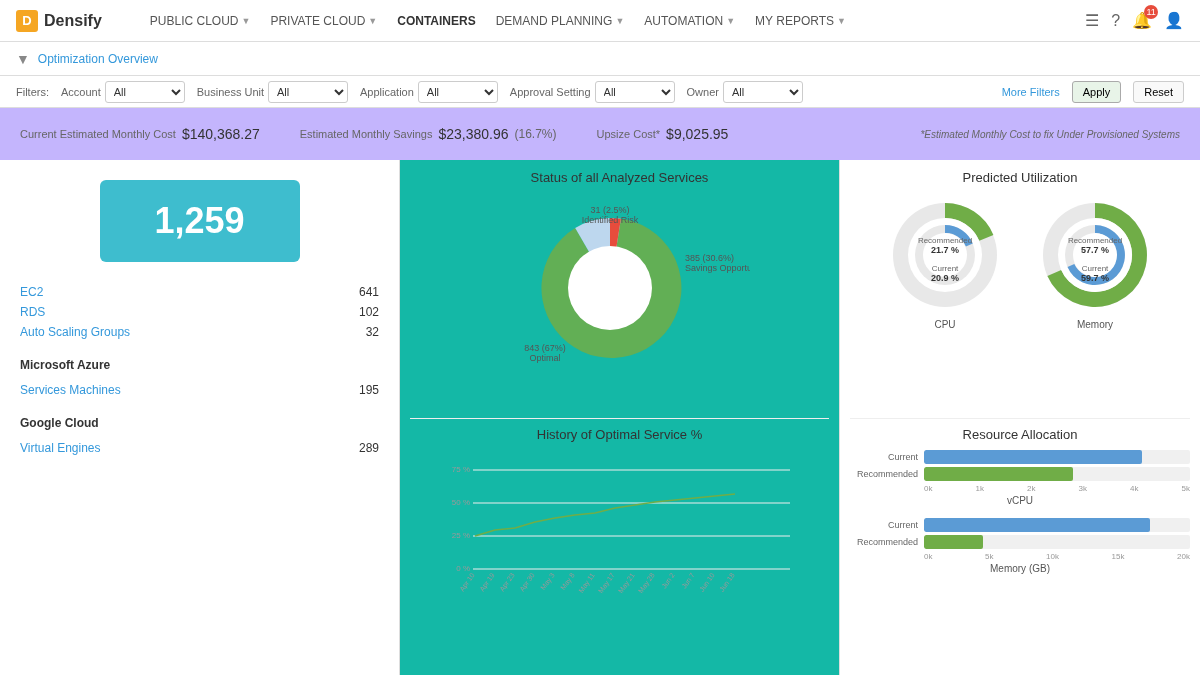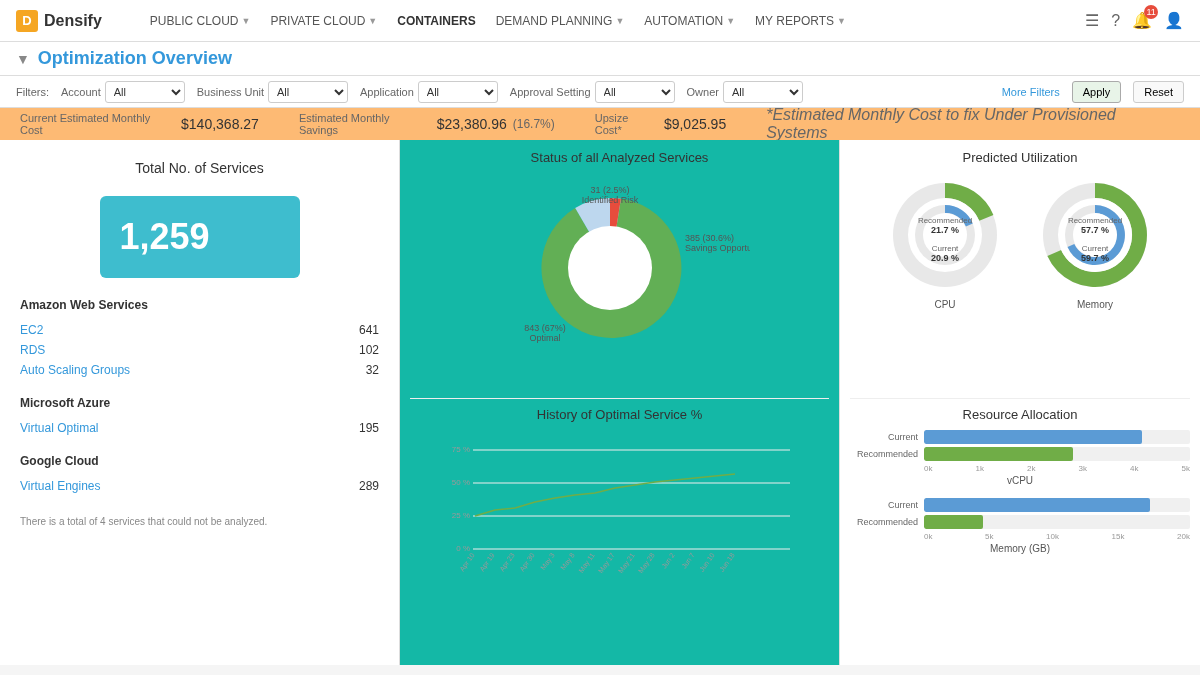--- a/index.html
+++ b/index.html
@@ -14,47 +14,47 @@
     .nav-item { font-size: 12px; color: #555; padding: 4px 8px; cursor: pointer; display: flex; align-items: center; gap: 3px; white-space: nowrap; }
     .nav-item.active { color: #333; font-weight: bold; }
     .nav-arrow { font-size: 9px; color: #999; }
     .header-icons { display: flex; align-items: center; gap: 12px; }
     .header-icon { color: #666; font-size: 16px; cursor: pointer; position: relative; }
     .badge { background: #e74c3c; color: #fff; font-size: 9px; border-radius: 50%; width: 14px; height: 14px; display: flex; align-items: center; justify-content: center; position: absolute; top: -6px; right: -6px; }
 
     
     .sub-header { background: #fff; border-bottom: 1px solid #ddd; padding: 6px 16px; display: flex; align-items: center; gap: 8px; height: 34px; }
     .filter-icon { color: #888; font-size: 14px; }
-    .page-title { color: #3498db; font-size: 18px; font-weight: bold; }
+    .page-title { color: #3498db; font-size: 12px; font-weight: normal; }
 
     
     .filters-bar { background: #fff; border-bottom: 1px solid #ddd; padding: 4px 16px; display: flex; align-items: center; gap: 12px; height: 32px; }
     .filter-label { color: #666; font-size: 11px; }
     .filter-group { display: flex; align-items: center; gap: 4px; }
     .filter-group label { color: #666; font-size: 11px; }
     .filter-select { border: 1px solid #ccc; border-radius: 3px; padding: 1px 4px; font-size: 11px; height: 22px; background: #fff; color: #333; min-width: 80px; }
     .more-filters { color: #3498db; font-size: 11px; cursor: pointer; margin-left: auto; }
     .btn { border: 1px solid #ccc; background: #f9f9f9; padding: 2px 10px; border-radius: 3px; font-size: 11px; cursor: pointer; height: 22px; }
     .btn-apply { background: #e8f4e8; border-color: #aaa; }
 
     
-    .stats-bar { background: #fdba74; padding: 8px 20px; display: flex; align-items: center; gap: 40px; height: 32px; }
+    .stats-bar { background: #c4b5fd; padding: 8px 20px; display: flex; align-items: center; gap: 40px; height: 52px; }
     .stat-item { display: flex; align-items: center; gap: 6px; }
     .stat-label { color: #666; font-size: 11px; }
     .stat-value { color: #333; font-size: 14px; font-weight: normal; }
     .stat-pct { color: #666; font-size: 12px; }
-    .stat-note { color: #666; font-size: 16px; font-style: italic; margin-left: auto; }
+    .stat-note { color: #666; font-size: 10px; font-style: italic; margin-left: auto; }
 
     
     .main-content { display: flex; height: calc(675px - 42px - 34px - 32px - 42px); }
 
     
     .left-panel { width: 400px; border-right: 1px solid #ddd; background: #fff; padding: 20px; overflow-y: auto; }
     .section-title { font-size: 14px; color: #333; text-align: center; margin-bottom: 20px; }
-    .total-box { background: #3ebdce; border-radius: 6px; padding: 20px; text-align: left; margin: 0 auto 20px; width: 200px; }
+    .total-box { background: #3ebdce; border-radius: 6px; padding: 20px; text-align: center; margin: 0 auto 20px; width: 200px; }
     .total-number { color: #fff; font-size: 36px; font-weight: bold; }
     .services-section { margin-bottom: 16px; }
     .services-provider { font-size: 12px; font-weight: bold; color: #333; margin-bottom: 8px; }
     .service-row { display: flex; justify-content: space-between; align-items: center; padding: 3px 0; }
     .service-link { color: #3498db; font-size: 12px; cursor: pointer; text-decoration: none; }
     .service-count { color: #333; font-size: 12px; }
     .note-text { color: #888; font-size: 10px; margin-top: 20px; }
 
     
     .middle-panel { flex: 1; border-right: 1px solid #ddd; background: #14b8a6; padding: 10px; display: flex; flex-direction: column; }
@@ -183,60 +183,57 @@
   <div class="stat-item">
     <span class="stat-label">Upsize Cost*</span>
     <span class="stat-value">$9,025.95</span>
   </div>
   <span class="stat-note">*Estimated Monthly Cost to fix Under Provisioned Systems</span>
 </div>
 
 <div class="main-content">
 
   <div class="left-panel">
-    <div class="section-title">Total No. of Services</div>
     <div style="text-align:center;">
       <div class="total-box">
         <span class="total-number">1,259</span>
       </div>
     </div>
 
     <div class="services-section">
-      <div class="services-provider">Amazon Web Services</div>
       <div class="service-row">
         <a class="service-link">EC2</a>
         <span class="service-count">641</span>
       </div>
       <div class="service-row">
         <a class="service-link">RDS</a>
         <span class="service-count">102</span>
       </div>
       <div class="service-row">
         <a class="service-link">Auto Scaling Groups</a>
         <span class="service-count">32</span>
       </div>
     </div>
 
     <div class="services-section">
       <div class="services-provider">Microsoft Azure</div>
       <div class="service-row">
-        <a class="service-link">Virtual Optimal</a>
+        <a class="service-link">Services Machines</a>
         <span class="service-count">195</span>
       </div>
     </div>
 
     <div class="services-section">
       <div class="services-provider">Google Cloud</div>
       <div class="service-row">
         <a class="service-link">Virtual Engines</a>
         <span class="service-count">289</span>
       </div>
     </div>
 
-    <div class="note-text">There is a total of 4 services that could not be analyzed.</div>
   </div>
 
   <div class="middle-panel">
 
     <div style="flex:1; display:flex; flex-direction:column; align-items:center;">
       <div class="chart-title">Status of all Analyzed Services</div>
       <div style="position:relative; width:260px; height:180px;">
         <svg width="260" height="180">
 
           <g transform="translate(120,95)">

